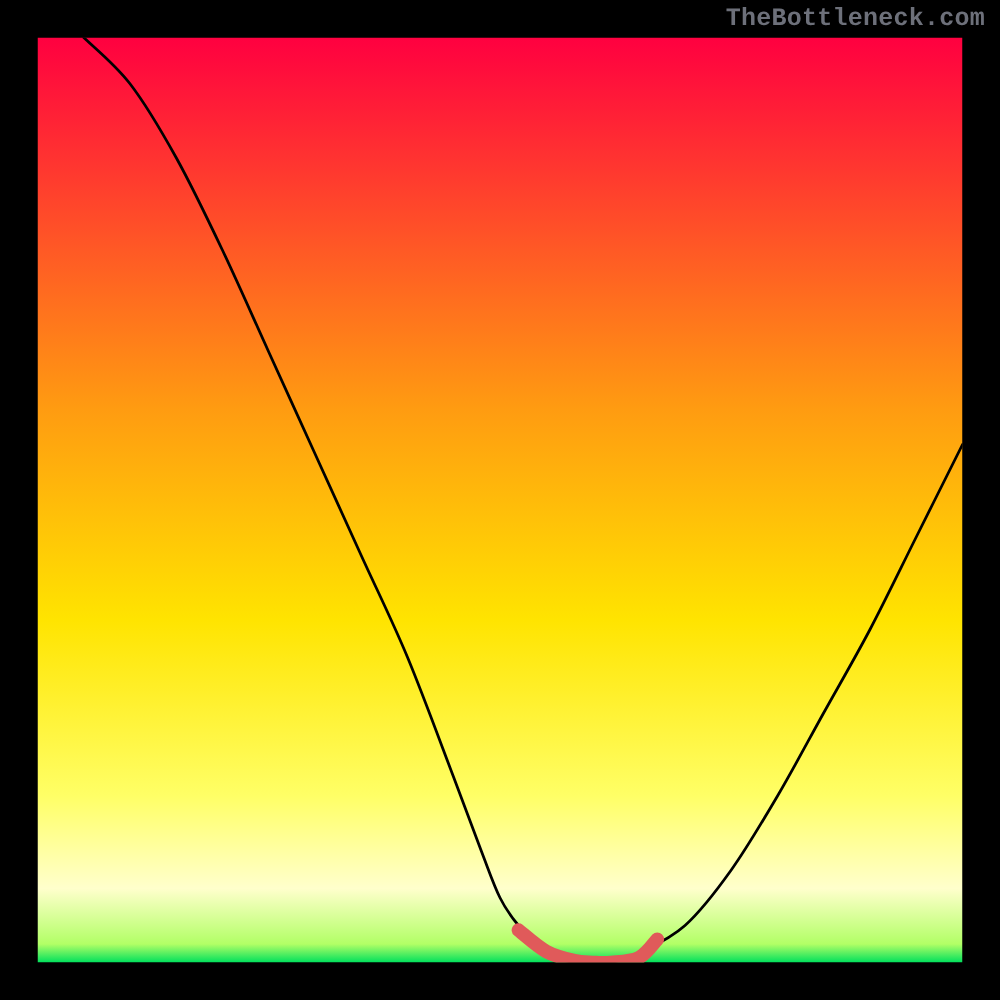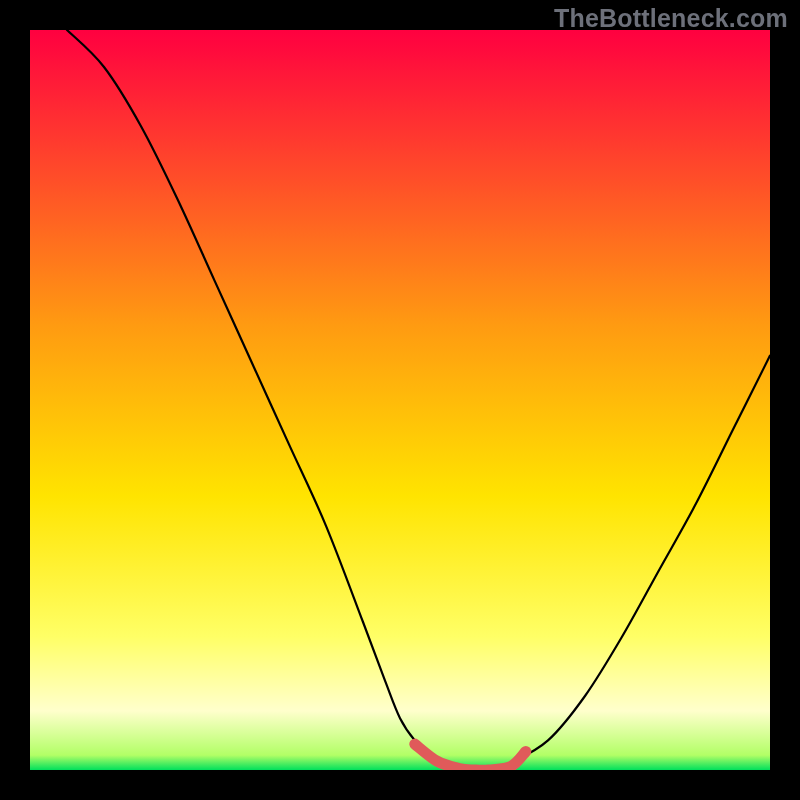--- a/index.html
+++ b/index.html
@@ -13,22 +13,22 @@
   .frame {
     position: relative;
     width: 800px;
     height: 800px;
     background: #000;
   }
   .attribution {
     position: absolute;
     top: 4px;
     right: 12px;
-    font-family: Liberation Sans, sans-serif;
-    font-size: 25px;
+    font-family: Liberation Mono, monospace;
+    font-size: 20px;
     font-weight: bold;
     color: #6d707a;
     letter-spacing: 0.2px;
   }
   svg.plot {
     position: absolute;
     left: 30px;
     top: 30px;
     width: 740px;
     height: 740px;

